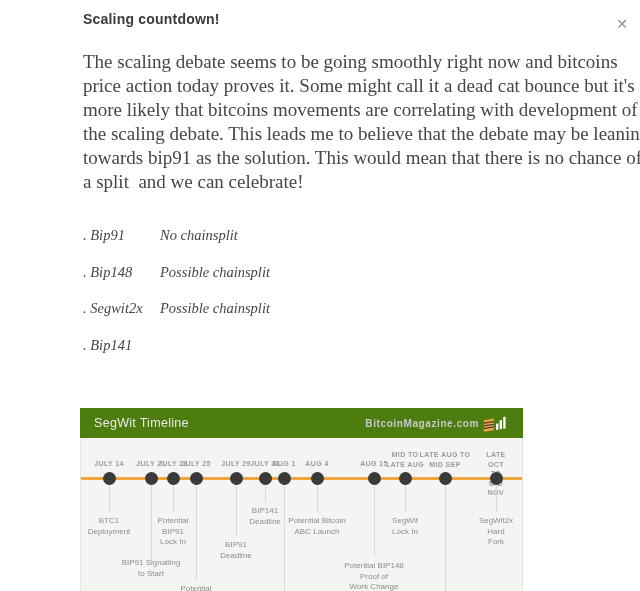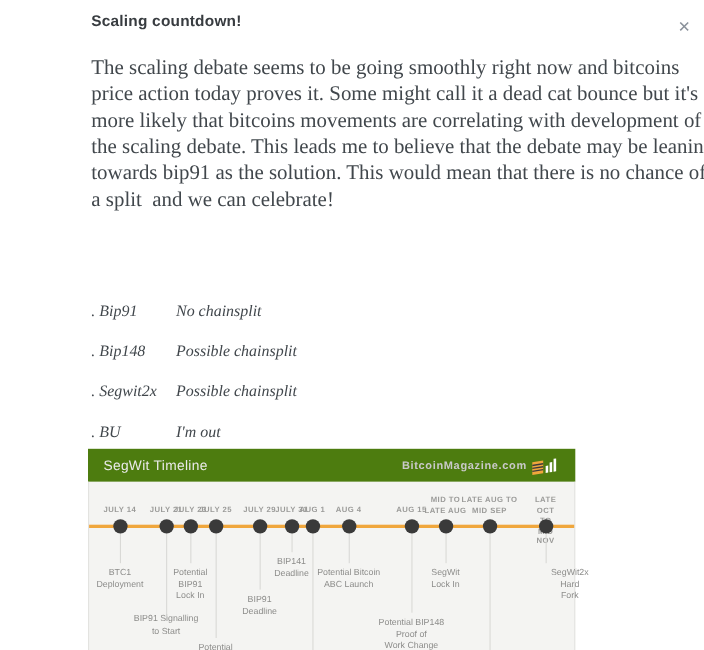--- a/index.html
+++ b/index.html
@@ -11,21 +11,21 @@
               color:#383c40;letter-spacing:.2px;}
   .close-btn{position:absolute;right:8px;top:14px;width:20px;height:20px;line-height:20px;
              text-align:center;font-size:14px;color:#8b929b;cursor:pointer;}
   .post-body{position:absolute;left:83px;top:50px;width:470px;
              font-family:"Liberation Serif",serif;font-size:19px;line-height:24px;
              color:#41474c;white-space:pre;}
 
   
   .bip-list{position:absolute;left:83px;top:224px;width:340px;
             font-family:"Liberation Serif",serif;font-style:italic;font-size:14.5px;
-            color:#41474c;margin-top:48px;}
+            color:#41474c;}
   .bip-row{display:flex;line-height:22px;margin-bottom:14.5px;}
   .bip-term{width:77px;flex:0 0 77px;}
   .bip-def{flex:1;}
 
   
   .tl-figure{position:absolute;left:80px;top:408px;width:443px;height:260px;}
   .tl-header{position:absolute;left:0;top:0;right:0;height:30px;background:#4d7c0f;
              display:flex;align-items:center;}
   .tl-header-title{color:#eaeaea;font-size:12.5px;margin-left:14px;letter-spacing:.3px;}
   .tl-source{position:absolute;right:44px;top:0;height:34px;line-height:31px;
@@ -64,24 +64,20 @@
       <span class="bip-term">. Bip91</span>
       <span class="bip-def">No chainsplit</span>
     </div>
     <div class="bip-row">
       <span class="bip-term">. Bip148</span>
       <span class="bip-def">Possible chainsplit</span>
     </div>
     <div class="bip-row">
       <span class="bip-term">. Segwit2x</span>
       <span class="bip-def">Possible chainsplit</span>
-    </div>
-    <div class="bip-row">
-      <span class="bip-term">. BU</span>
-      <span class="bip-def">I'm out</span>
     </div>
     <div class="bip-row">
       <span class="bip-term">. Bip141</span>
     </div>
   </div>
 
   <div class="tl-figure">
     <div class="tl-header">
       <span class="tl-header-title">SegWit Timeline</span>
       <span class="tl-source">BitcoinMagazine.com</span>
@@ -153,18 +149,18 @@
         <div class="tl-event" style="left: 324px; top: 78px;">SegWit
 Lock In</div>
         <div class="tl-date" style="left: 364px; top: 12px;">LATE AUG TO
 MID SEP</div>
         <div class="tl-conn" style="left: 364px; top: 46px; height: 184px;"></div>
         <div class="tl-dot" style="left: 357.5px;"></div>
         <div class="tl-date" style="left: 415px; top: 12px;">LATE OCT TO
 MID NOV</div>
         <div class="tl-conn" style="left: 415px; top: 46px; height: 28px;"></div>
         <div class="tl-dot" style="left: 408.5px;"></div>
-        <div class="tl-event" style="left: 415px; top: 78px; margin-left: 22px;">SegWit2x
+        <div class="tl-event" style="left: 415px; top: 78px;">SegWit2x
 Hard Fork</div>
       </div>
   </div>
 
 </div>
 
 </body></html>

